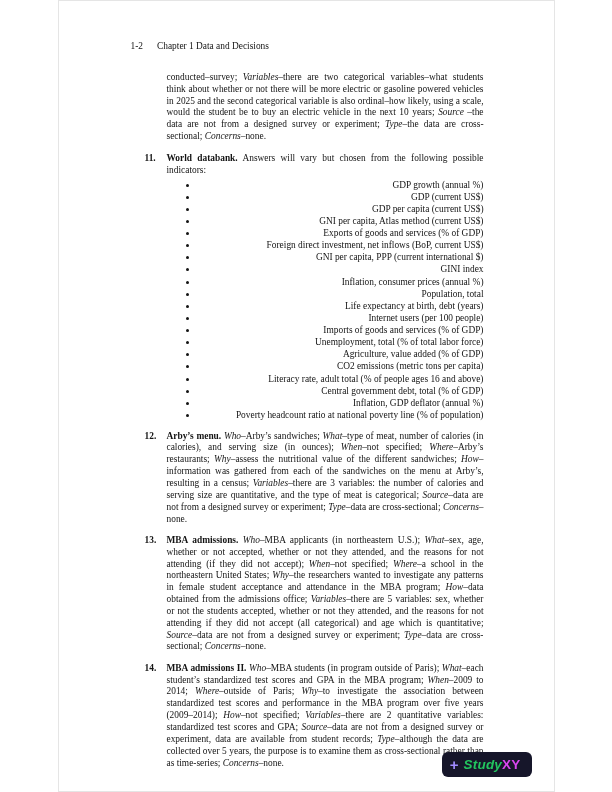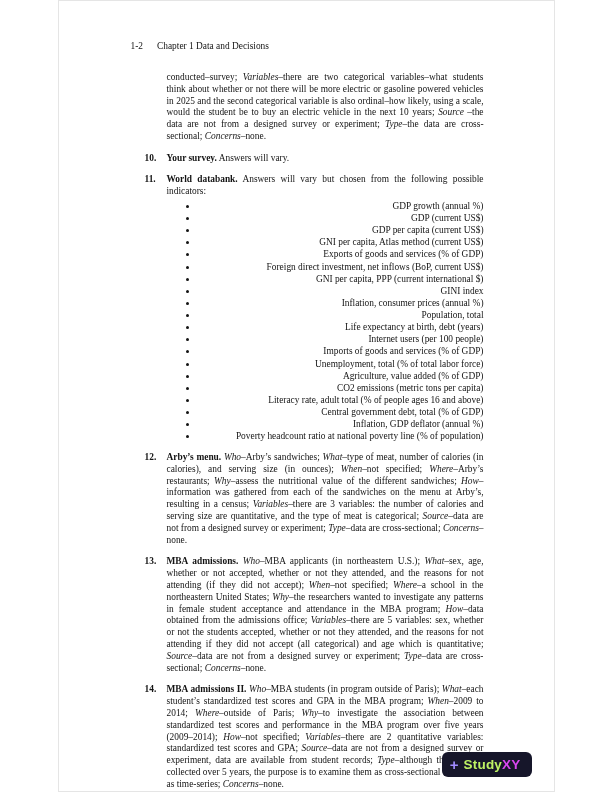--- a/index.html
+++ b/index.html
@@ -41,24 +41,20 @@
   <div class="content">
 
     <div class="doc-header">
       <span class="pgnum">1-2</span><span>Chapter 1 Data and Decisions</span>
     </div>
 
     <div class="intro"><span>conducted–survey; </span><i>Variables</i><span>–there are two categorical variables–what students think about whether or not there will be more electric or gasoline powered vehicles in 2025 and the second categorical variable is also ordinal–how likely, using a scale, would the student be to buy an electric vehicle in the next 10 years; </span><i>Source</i><span> –the data are not from a designed survey or experiment; </span><i>Type</i><span>–the data are cross-sectional; </span><i>Concerns</i><span>–none.</span></div>
 
     <div>
         <div class="item">
-          <span class="num">10.</span>
-          <div><b>Your survey.</b> <span>Answers will vary.</span></div>
-        </div>
-        <div class="item">
           <span class="num">11.</span>
           <div><b>World databank.</b> <span>Answers will vary but chosen from the following possible indicators:</span><ul class="bullets">
               <li>GDP growth (annual %)</li>
               <li>GDP (current US$)</li>
               <li>GDP per capita (current US$)</li>
               <li>GNI per capita, Atlas method (current US$)</li>
               <li>Exports of goods and services (% of GDP)</li>
               <li>Foreign direct investment, net inflows (BoP, current US$)</li>
               <li>GNI per capita, PPP (current international $)</li>
               <li>GINI index</li>
@@ -88,16 +84,16 @@
           <span class="num">14.</span>
           <div><b>MBA admissions II.</b> <i>Who</i><span>–MBA students (in program outside of Paris); </span><i>What</i><span>–each student’s standardized test scores and GPA in the MBA program; </span><i>When</i><span>–2009 to 2014; </span><i>Where</i><span>–outside of Paris; </span><i>Why</i><span>–to investigate the association between standardized test scores and performance in the MBA program over five years (2009–2014); </span><i>How</i><span>–not specified; </span><i>Variables</i><span>–there are 2 quantitative variables: standardized test scores and GPA; </span><i>Source</i><span>–data are not from a designed survey or experiment, data are available from student records; </span><i>Type</i><span>–although the data are collected over 5 years, the purpose is to examine them as cross-sectional rather than as time-series; </span><i>Concerns</i><span>–none.</span></div>
         </div>
       </div>
 
   </div>
 
   <div class="watermark" style="background: rgb(22, 22, 42);">
     <span class="wm-plus" style="color: rgb(161, 139, 255);">+</span>
     <span class="wm-text">
-      <span style="color: #bef264;">Study</span><span style="color: #d946ef;">XY</span>
+      <span style="color: #22c55e; font-style: italic;">Study</span><span style="color: #d946ef;">XY</span>
     </span>
   </div>
 </div>
 
 </body></html>

